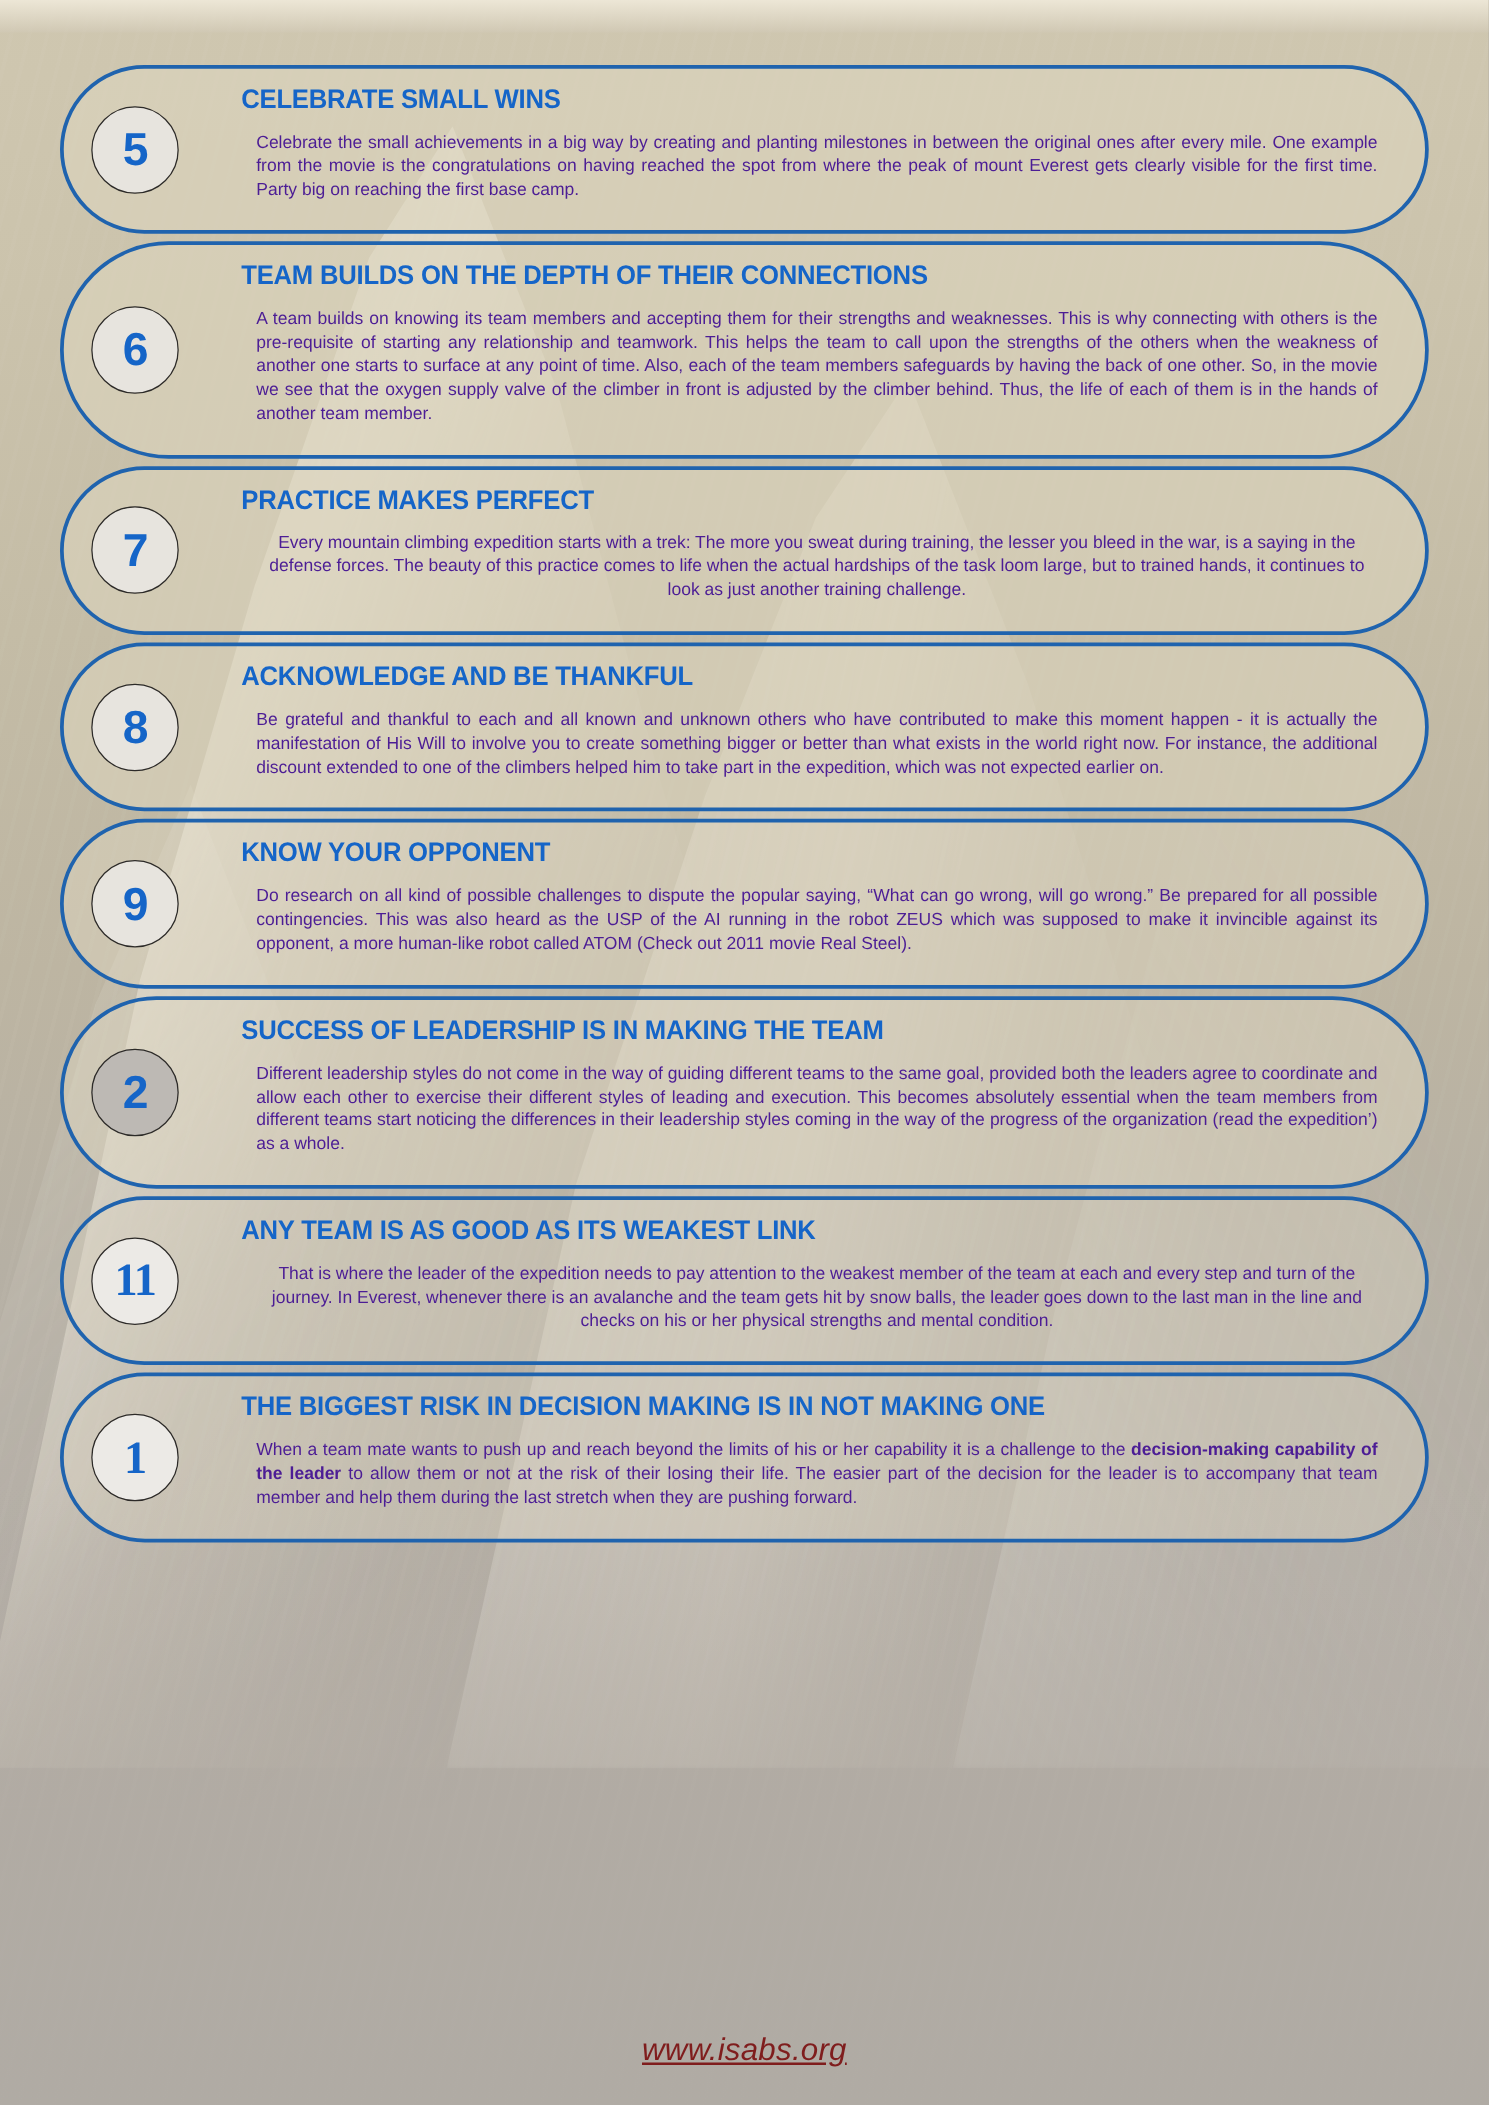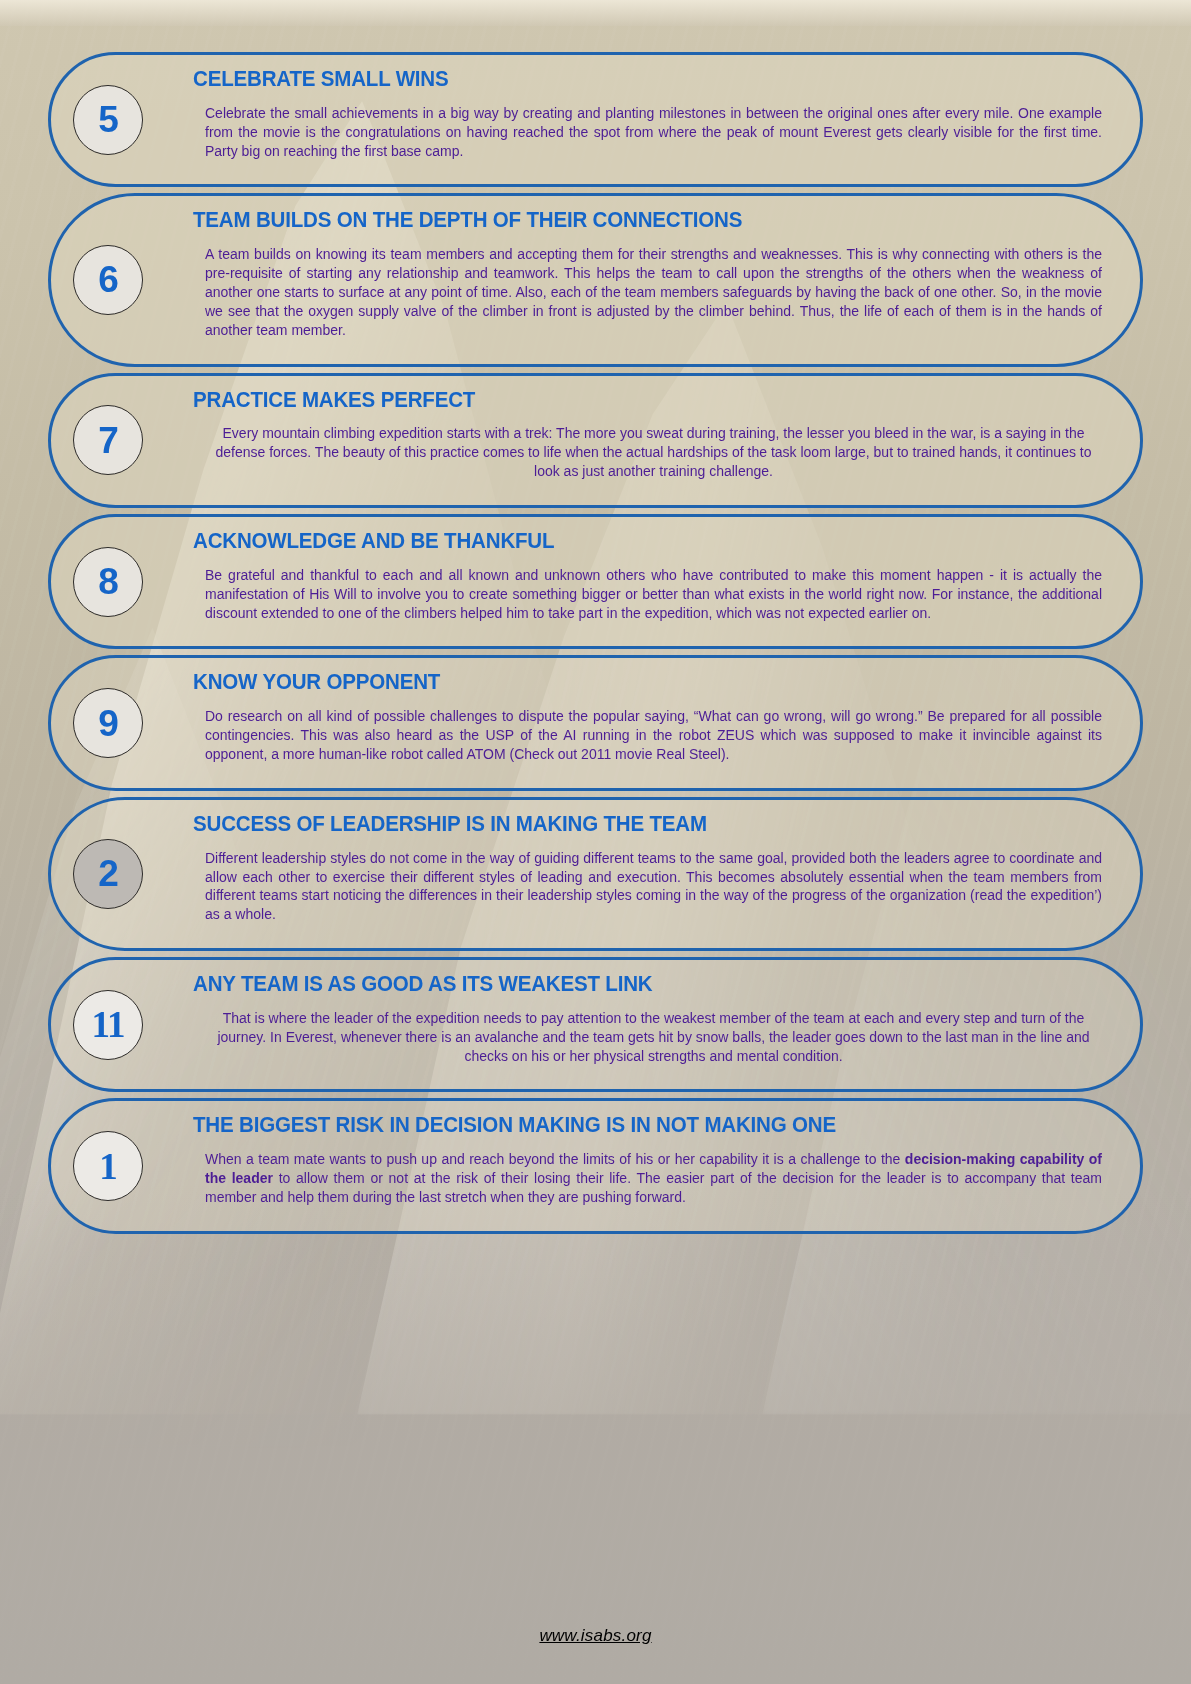--- a/index.html
+++ b/index.html
@@ -203,23 +203,23 @@
   }
 
   .footer {
     position: absolute;
     left: 0;
     right: 0;
     top: 1626px;
     text-align: center;
   }
   .footer a, .footer .url {
-    color: #000000;
+    color: #7f1d1d;
     font-style: italic;
-    font-size: 17px;
+    font-size: 25px;
     text-decoration: underline;
     font-family: "Liberation Sans", sans-serif;
     letter-spacing: 0.2px;
   }
 </style>
 </head>
 <body>
 
 <div id="bg">
   <div class="sky"></div>

